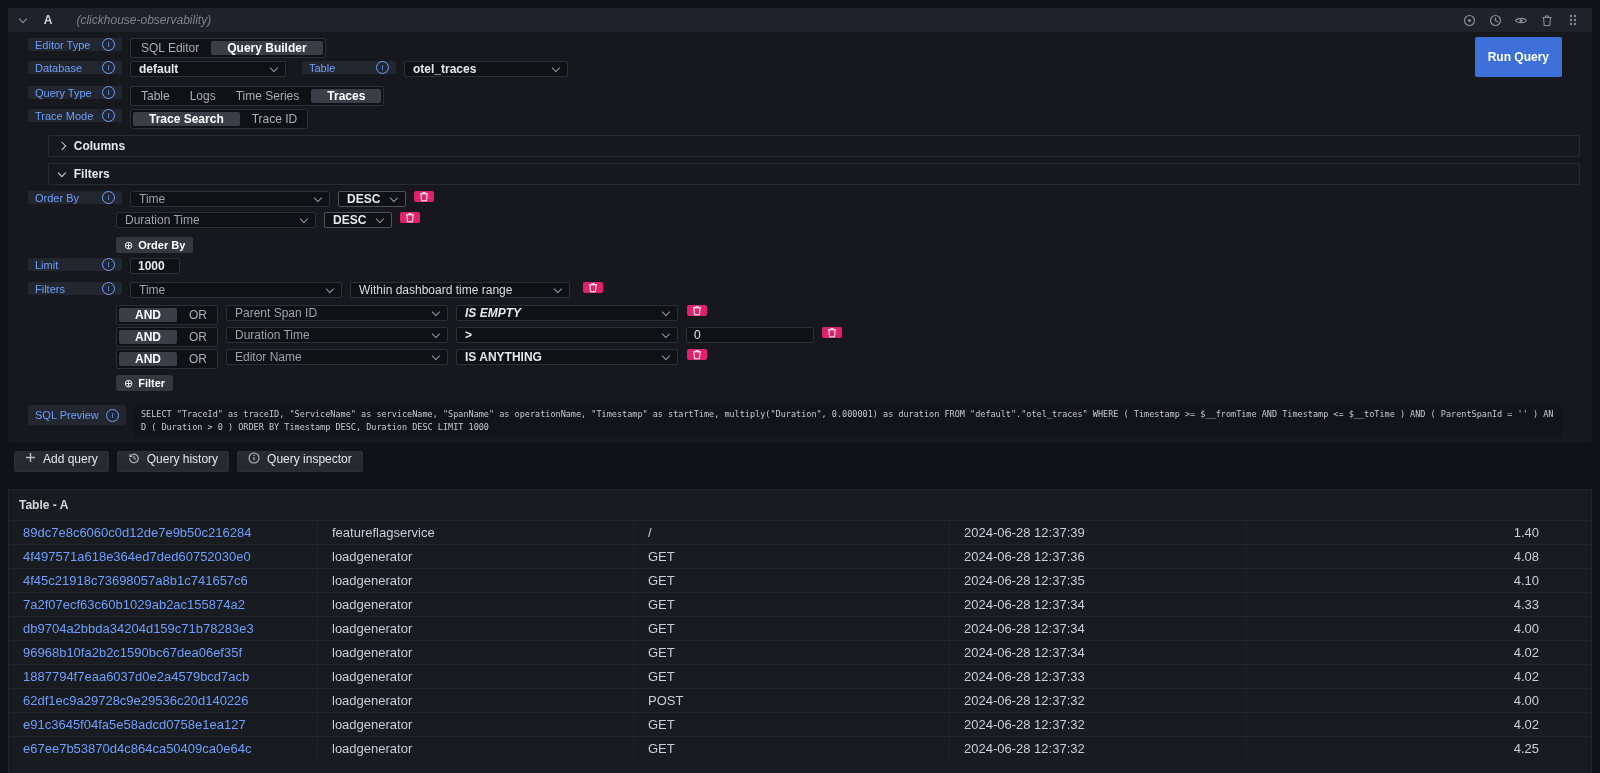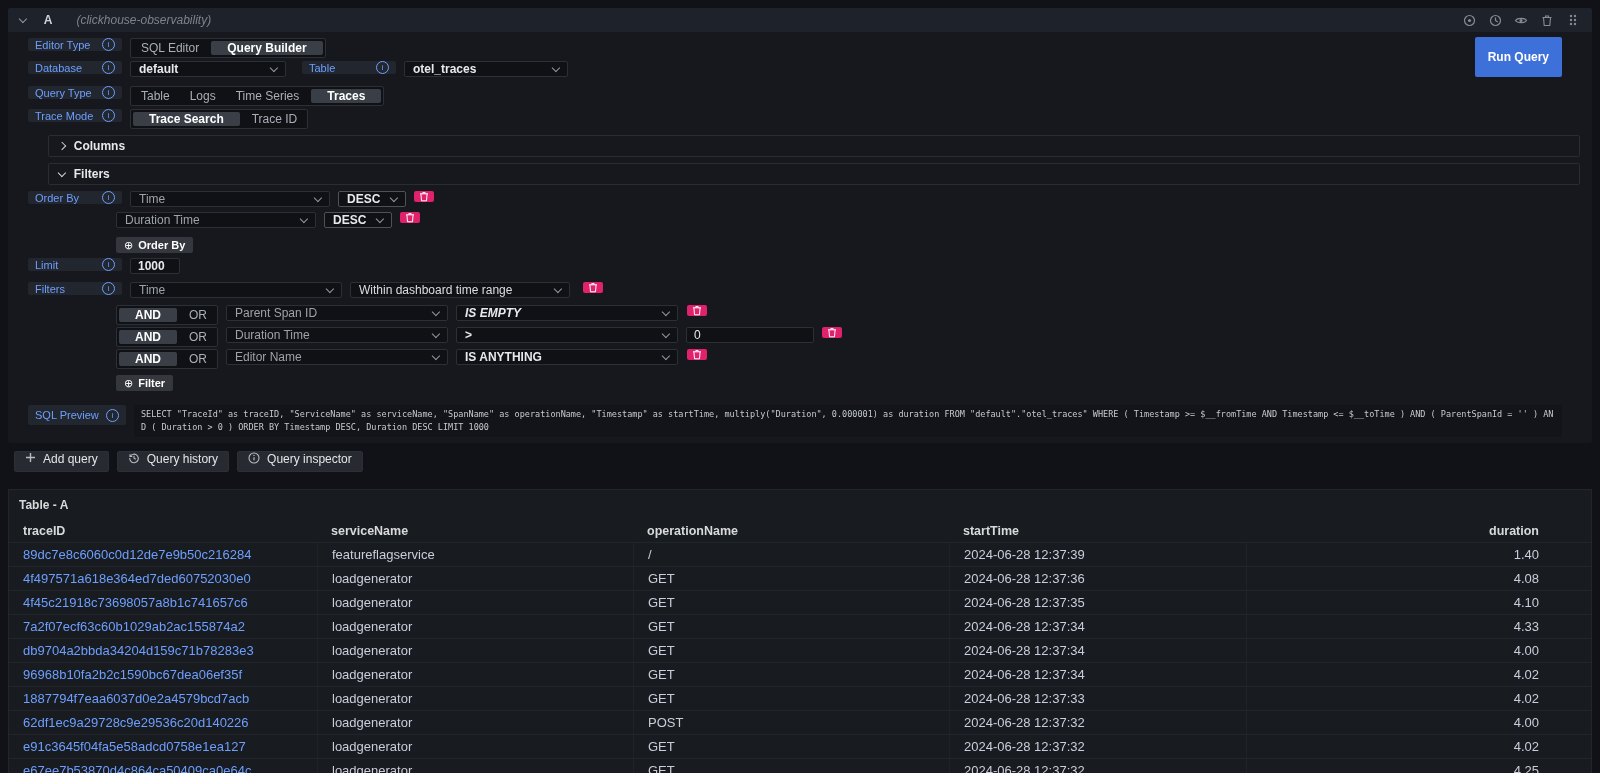--- a/index.html
+++ b/index.html
@@ -418,27 +418,20 @@
           <path d="M6 5.2v3" stroke="currentColor" stroke-width="1.2"></path>
           <circle cx="6" cy="3.4" r="0.7" fill="currentColor"></circle>
         </svg>
     </span>
     <span>Query inspector</span>
   </button>
 </div>
 
 <div class="tpanel">
   <div class="ptitle">Table - A</div>
-  <div class="tgrid-head">
-    <div class="th">traceID</div>
-    <div class="th">serviceName</div>
-    <div class="th">operationName</div>
-    <div class="th">startTime</div>
-    <div class="th dur">duration</div>
-  </div>
   <div>
   <div class="trow">
     <div class="td link">89dc7e8c6060c0d12de7e9b50c216284</div>
     <div class="td">featureflagservice</div>
     <div class="td">/</div>
     <div class="td">2024-06-28 12:37:39</div>
     <div class="td dur">1.40</div>
   </div>
 
   <div class="trow">

